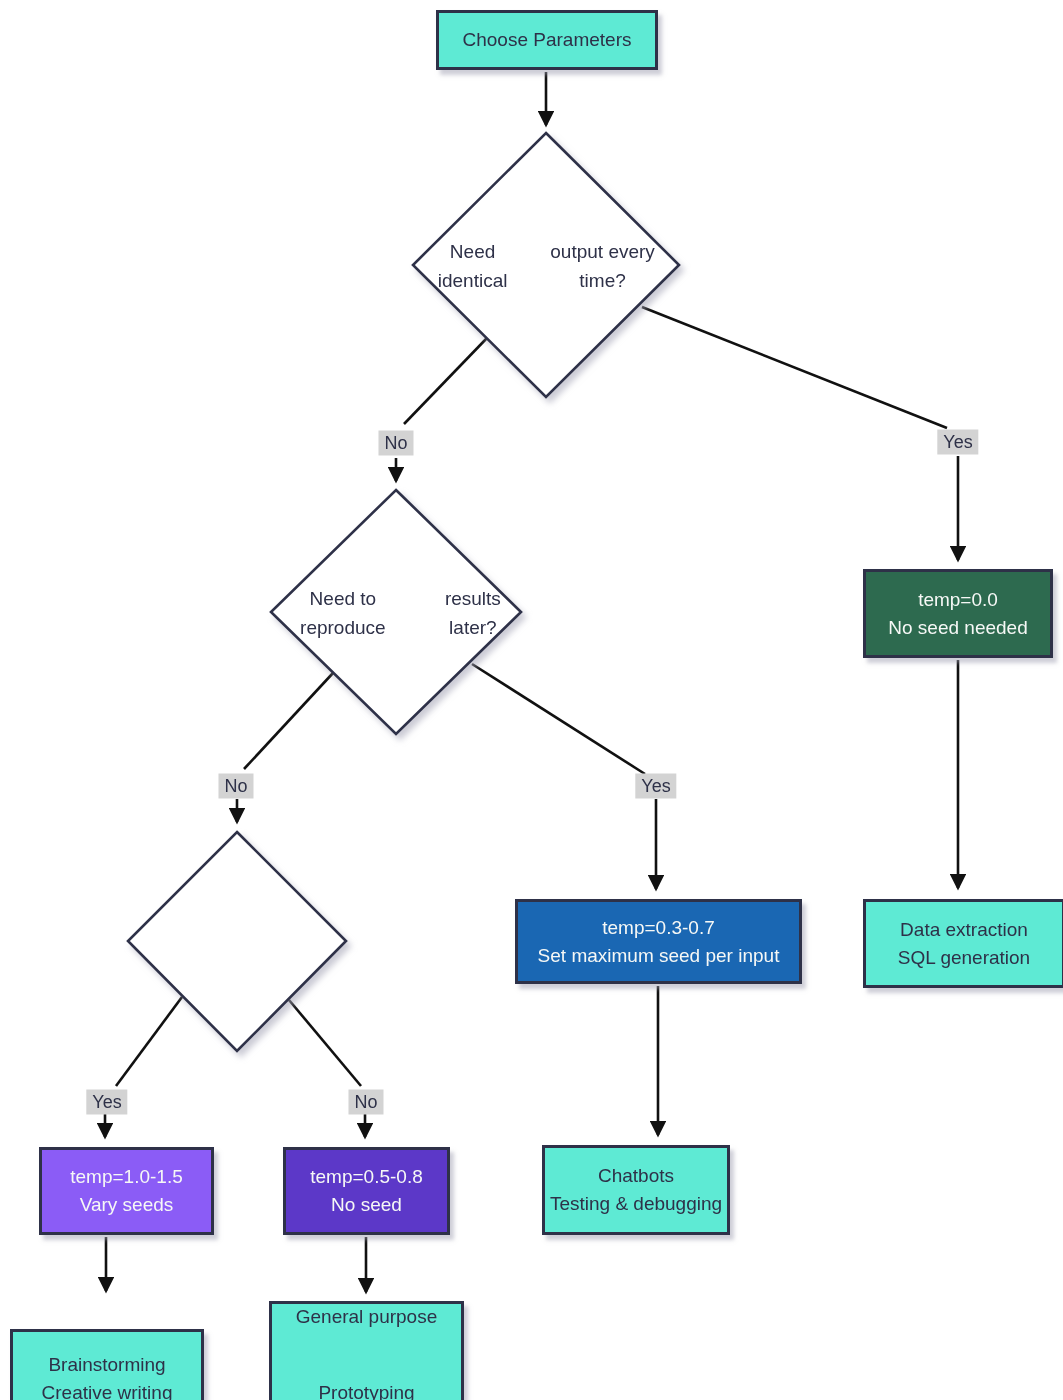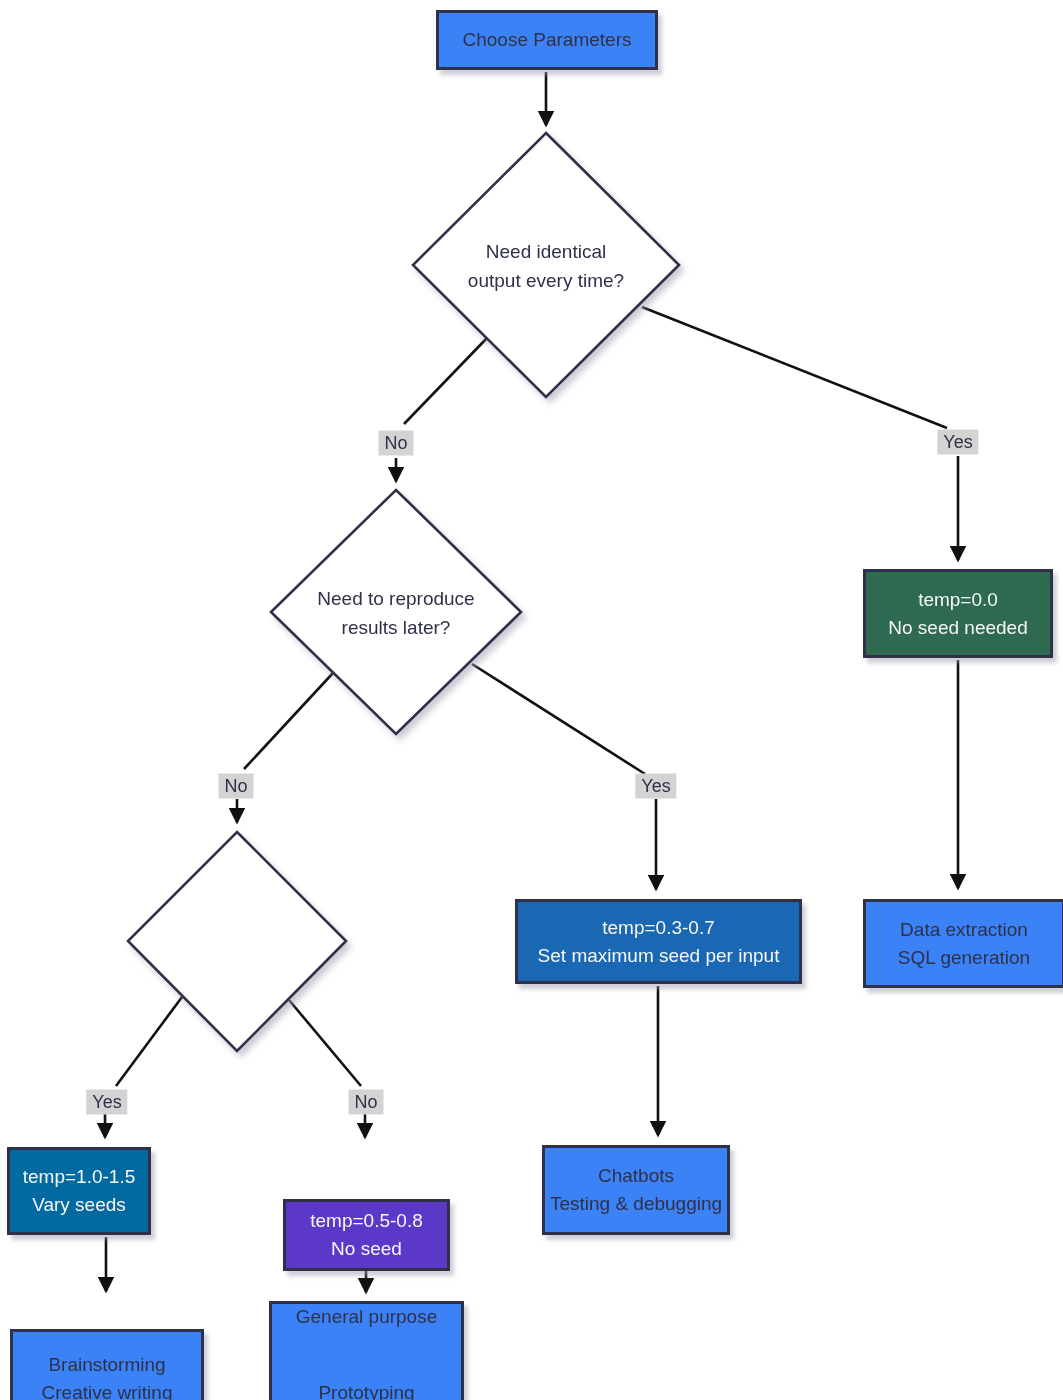--- a/index.html
+++ b/index.html
@@ -10,28 +10,28 @@
   svg.layer { position:absolute; left:0; top:0; z-index:1; }
   .edges line { stroke:#111111; stroke-width:2.6; }
   .edges line.arrow { marker-end:url(#ah); }
   #ah path { fill:#111111; }
   .shapes polygon {
     fill:#ffffff; stroke:#2e3148; stroke-width:2.6;
     filter:drop-shadow(4px 5px 3px rgba(160,160,178,0.55));
   }
   .box {
     position:absolute; box-sizing:border-box; z-index:2;
-    border:3px solid #2e3148; background:#3b82f6;
+    border:3px solid #2e3148; background:#5eead4;
     display:flex; flex-direction:column; align-items:center; justify-content:center;
     font-size:19px; line-height:28px; text-align:center;
     box-shadow:4px 5px 4px rgba(160,160,178,0.5);
   }
   .box.colored { color:#f6f8f6; border-color:#2e3148; }
   .dtext {
-    position:absolute; z-index:2; display:flex; flex-direction:column;
+    position:absolute; z-index:2; display:flex; 
     align-items:center; justify-content:center; text-align:center;
     font-size:19px; line-height:29px; color:#2e3148; pointer-events:none;
   }
   .elabel {
     position:absolute; z-index:3; transform:translate(-50%,-50%);
     background:#d3d3d3; color:#2e3148; font-size:18px; line-height:21px;
     padding:2px 6px; white-space:nowrap;
   }
 </style>
 </head>
@@ -92,25 +92,25 @@
   <div class="elabel" style="left:366px; top:1102px;">No</div>
 
   <div class="box colored" style="left: 863px; top: 569px; width: 190px; height: 89px; background-color: rgb(45, 106, 79);">
     <span>temp=0.0</span>
     <span>No seed needed</span>
   </div>
   <div class="box colored" style="left: 515px; top: 899px; width: 287px; height: 85px; background-color: rgb(26, 103, 179);">
     <span>temp=0.3-0.7</span>
     <span>Set maximum seed per input</span>
   </div>
-  <div class="box colored" style="left: 7px; top: 1147px; width: 144px; height: 88px; background-color: #0369a1;">
+  <div class="box colored" style="left: 39px; top: 1147px; width: 175px; height: 88px; background-color: #8b5cf6;">
     <span>temp=1.0-1.5</span>
     <span>Vary seeds</span>
   </div>
-  <div class="box colored" style="left: 283px; top: 1199px; width: 167px; height: 72px; background-color: rgb(92, 56, 200);">
+  <div class="box colored" style="left: 283px; top: 1147px; width: 167px; height: 88px; background-color: rgb(92, 56, 200);">
     <span>temp=0.5-0.8</span>
     <span>No seed</span>
   </div>
 
   <div class="box" style="left:863px; top:899px; width:202px; height:89px;">
     <span>Data extraction</span>
     <span>SQL generation</span>
   </div>
   <div class="box" style="left:542px; top:1145px; width:188px; height:90px;">
     <span>Chatbots</span>

